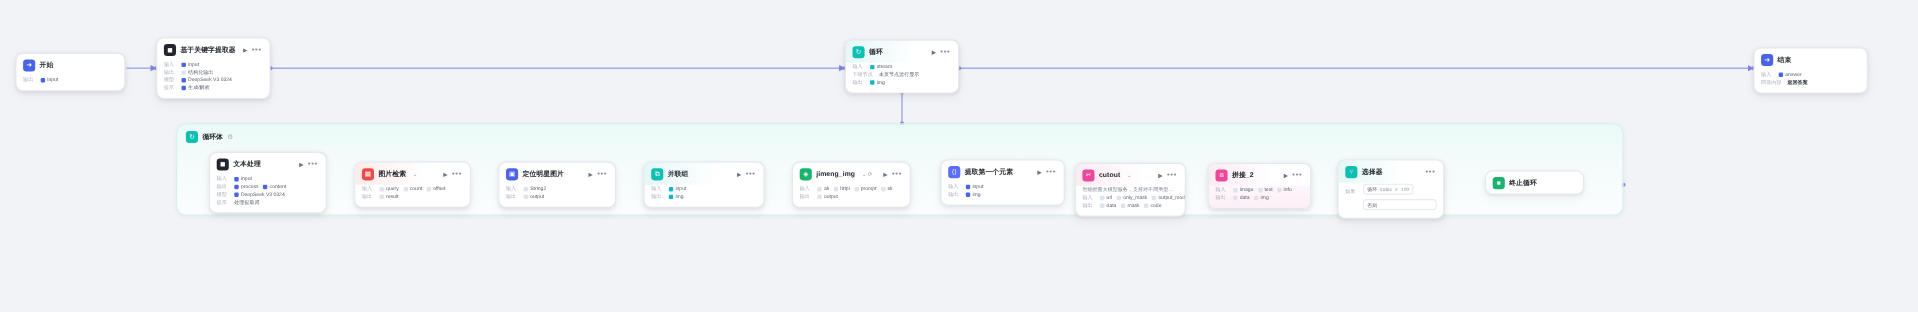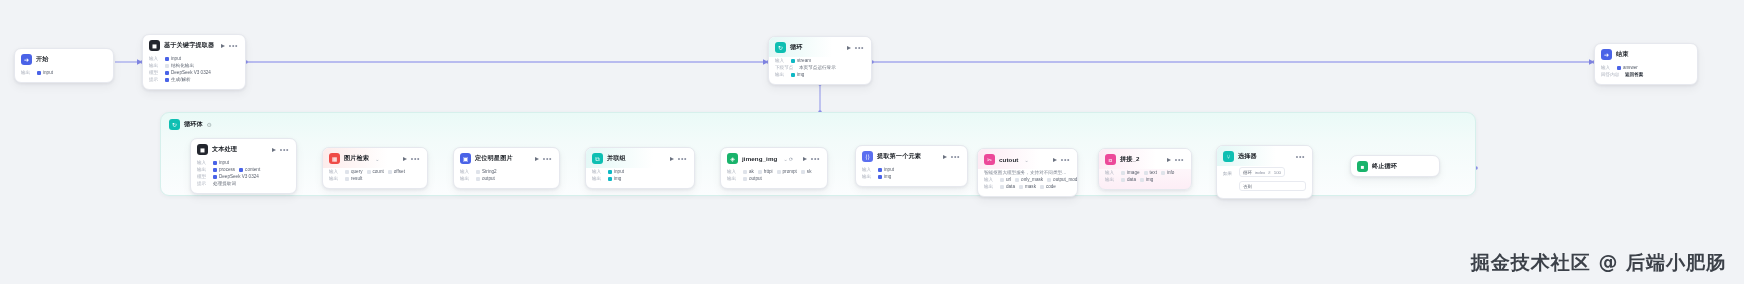--- a/index.html
+++ b/index.html
@@ -667,15 +667,14 @@
     </div>
   </div>
 
   <div class="node tint-white" style="left:1350px;top:155px;width:90px;">
     <div class="nhead">
       <span class="nicon ic-green">■</span>
       <span class="ntitle">终止循环</span>
     </div>
   </div>
 
-  <div id="watermark">掘金技术社区 @ 后端小肥肠</div>
 
 </div>
 
 </body></html>

